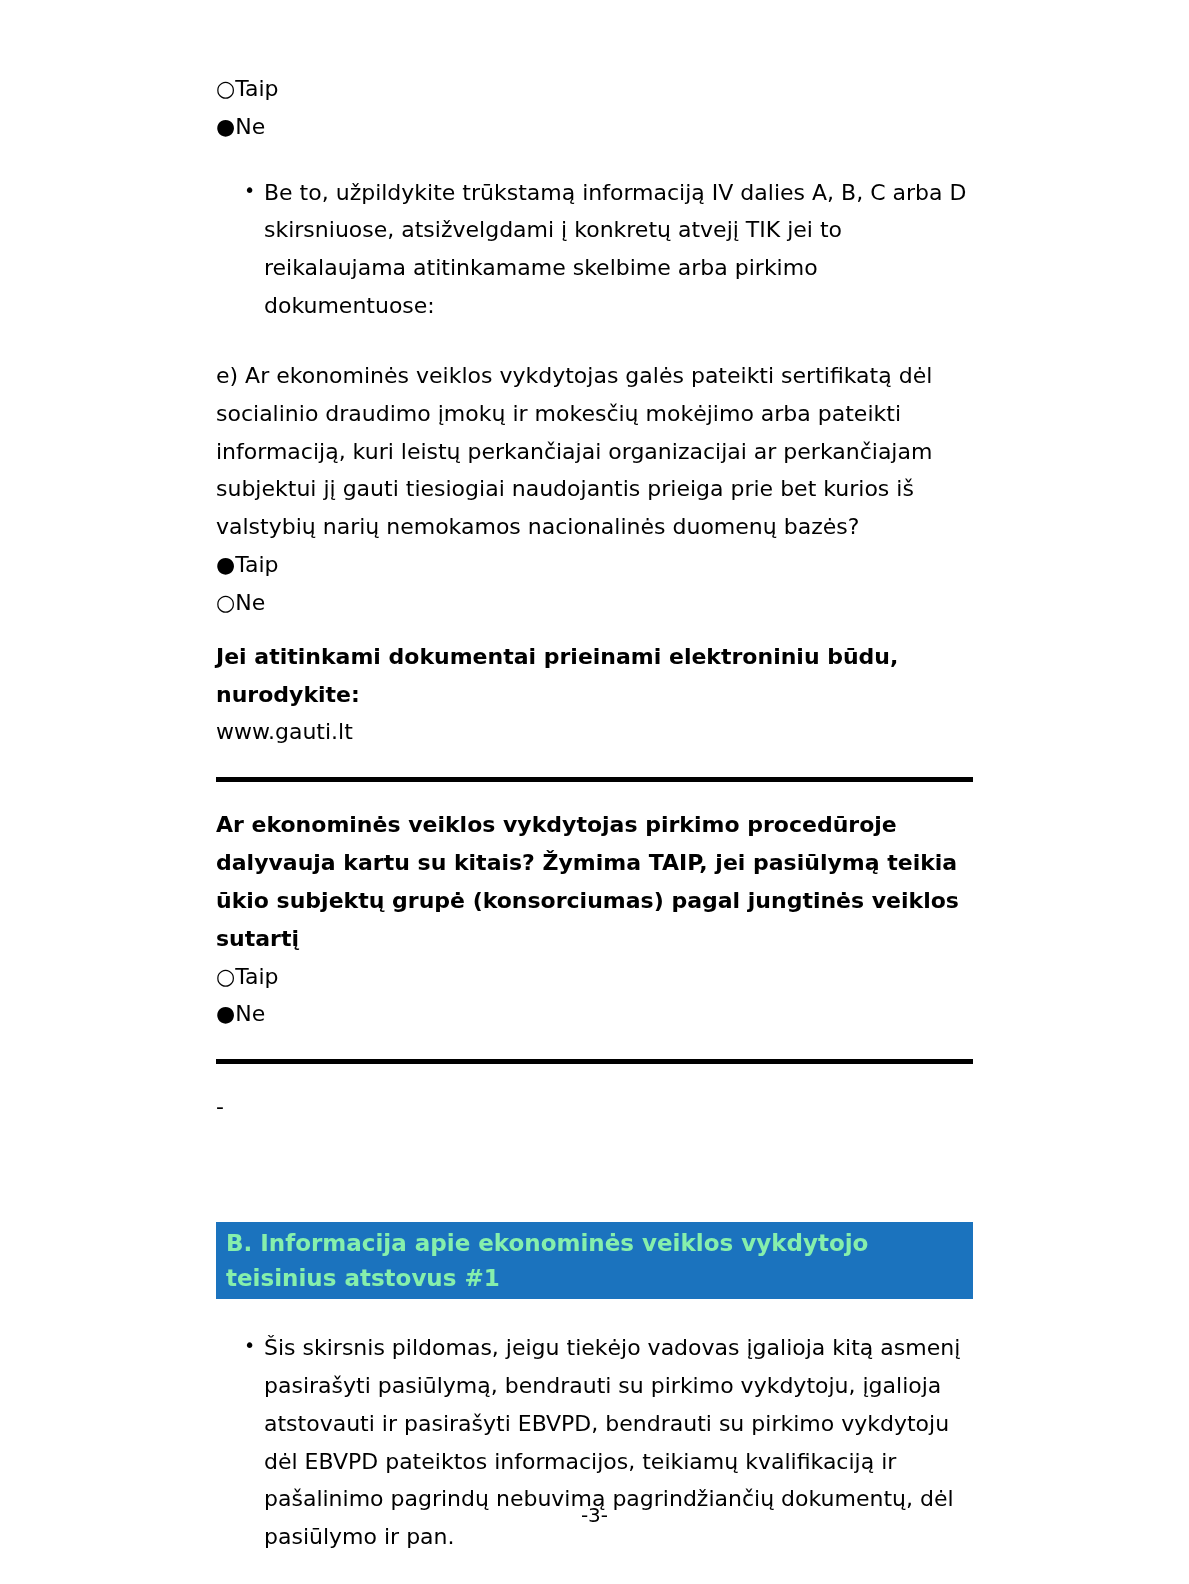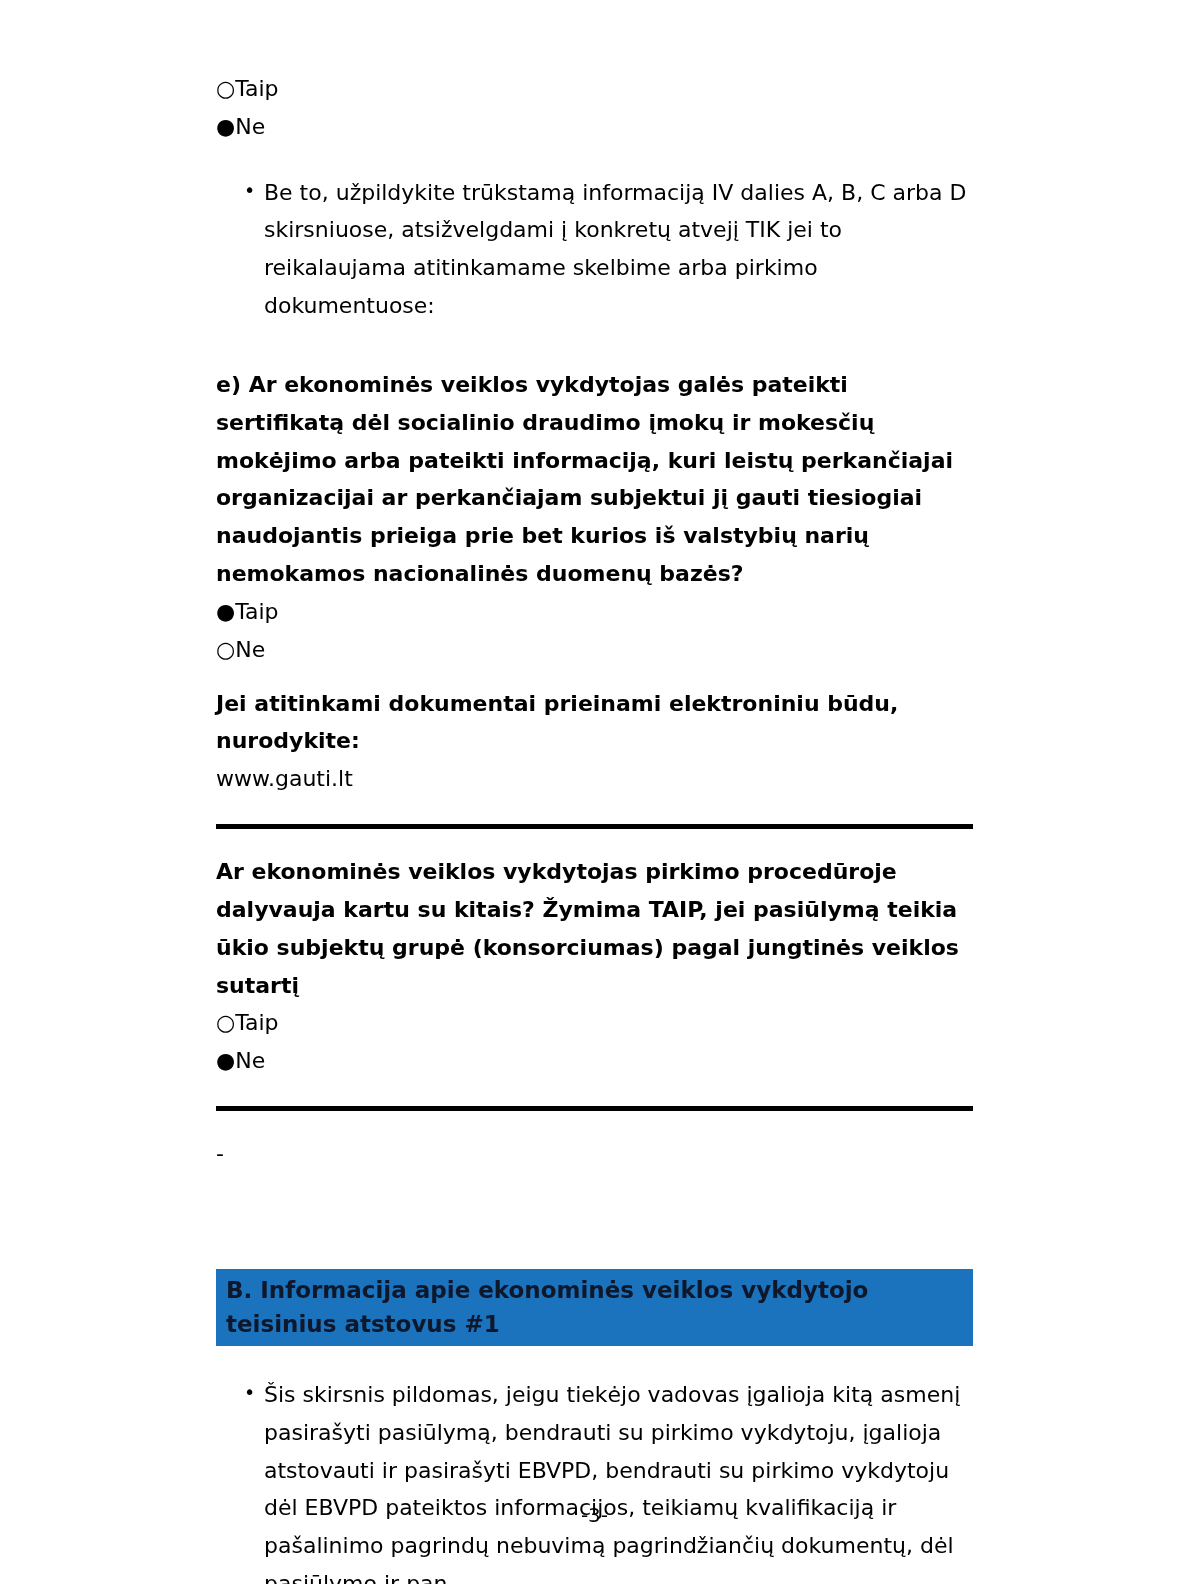--- a/index.html
+++ b/index.html
@@ -27,34 +27,34 @@
     display: flex;
     margin-left: 28px;
     margin-top: 28px;
   }
   .bullet-dot {
     flex: 0 0 20px;
     font-size: 19px;
   }
   .bullet-text { flex: 1; }
 
-  .q-bold { font-weight: bold; margin-top: 41px; }
+  .q-bold { font-weight: normal; margin-top: 32px; }
   .q-bold-flush { font-weight: bold; margin-top: 16px; }
 
   .rule {
     border: none;
     border-top: 5px solid #000000;
     margin: 26px 0 24px 0;
     width: 100%;
   }
 
   .section-header {
     margin-top: 96px;
     background: #1b73be;
-    color: #0f172a;
+    color: #86efac;
     font-weight: bold;
     font-size: 23px;
     line-height: 1.5;
     padding: 4px 10px;
     width: 100%;
   }
 
   .sub-note {
     margin-left: 120px;
   }

